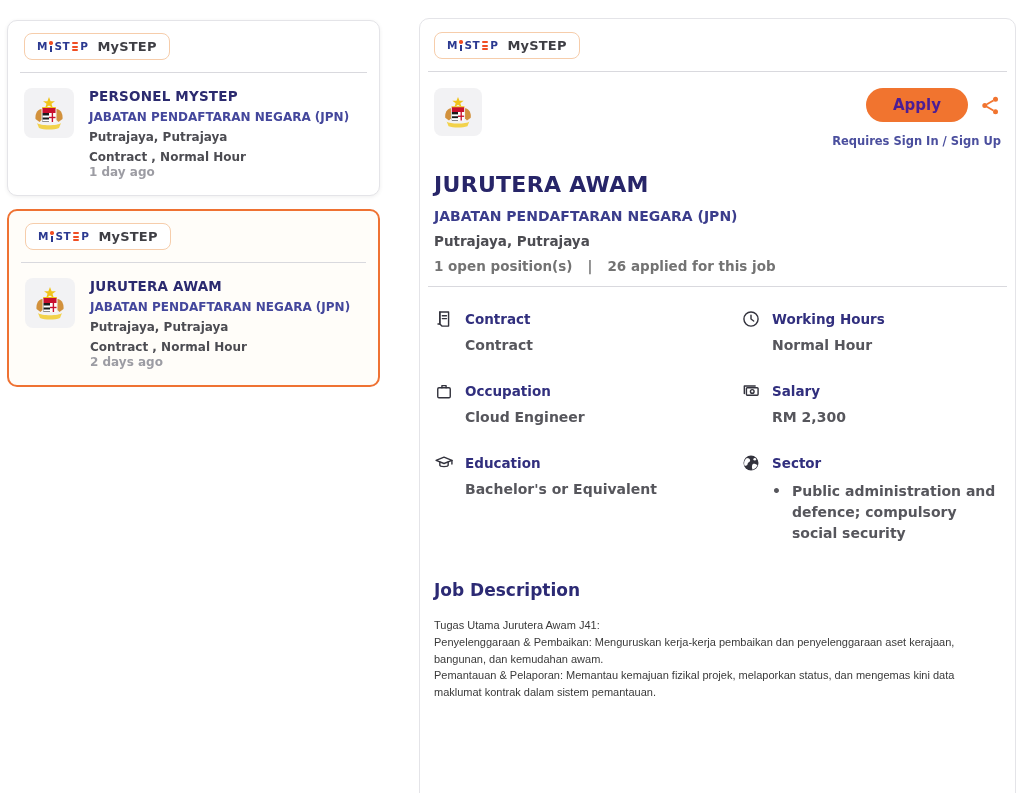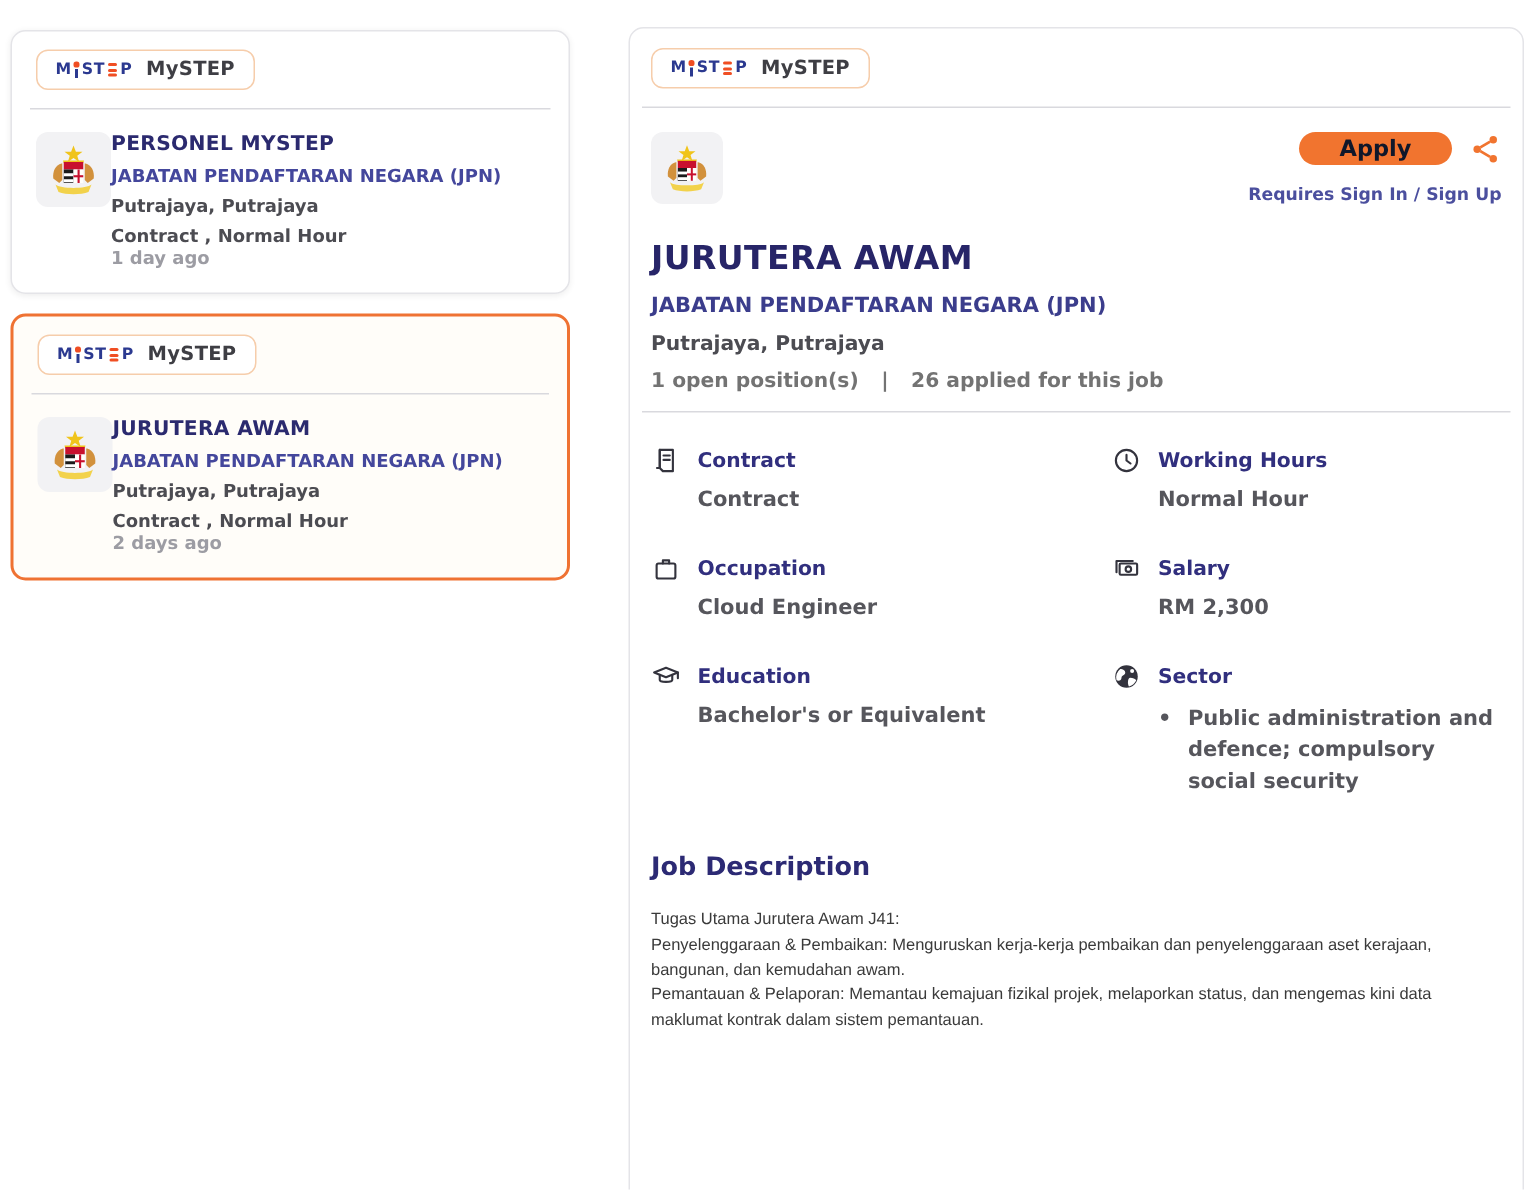--- a/index.html
+++ b/index.html
@@ -23,38 +23,38 @@
   .emblem-box { background:#f2f2f4; border-radius:8px; display:flex;
                 align-items:center; justify-content:center; flex:0 0 auto; }
 
   
   .job-list { position:absolute; left:7px; top:20px; width:373px; }
   .card { background:#fff; border:1px solid #e4e4e8; border-radius:10px;
           padding:12px 16px 16px; margin-bottom:13px;
           box-shadow:0 1px 4px rgba(0,0,0,.07); cursor:pointer; }
   .card.selected { border:2px solid #ef7233; background:#fffdf9; box-shadow:none; }
   .card .divider { margin:12px -4px 0; }
-  .card-body { display:flex; margin-top:15px; }
+  .card-body { display:flex; gap:15px; margin-top:15px; }
   .card-emblem { width:50px; height:50px; }
   .card-title   { font-size:13.5px; font-weight:800; color:#2b2a6f; letter-spacing:.2px; }
   .card-company { font-size:12px;   font-weight:800; color:#44479c; margin-top:6px; }
   .card-line    { font-size:12px;   font-weight:600; color:#4c4c52; margin-top:6px; }
   .card-posted  { font-size:12px;   font-weight:600; color:#9c9ca3; margin-top:1px; }
 
   
   .detail-panel { position:absolute; left:419px; top:18px; width:597px; height:880px;
                   background:#fff; border:1px solid #e4e4e8; border-radius:10px;
                   padding:13px 14px; }
   .detail-panel .divider.full { margin:12px -6px 0; }
   .detail-head { display:flex; justify-content:space-between; align-items:flex-start; margin-top:16px; }
   .detail-emblem { width:48px; height:48px; }
   .head-right { text-align:right; }
   .head-actions { display:flex; align-items:center; gap:12px; justify-content:flex-end; }
-  .apply-btn { background:#f1742f; color:#0f172a; border:none; border-radius:20px;
-               height:22px; padding:0 27px; font-size:15px; font-weight:800;
+  .apply-btn { background:#f1742f; color:#4c1d95; border:none; border-radius:20px;
+               height:34px; padding:0 27px; font-size:15px; font-weight:800;
                font-family:inherit; cursor:pointer; }
   .share-btn { background:none; border:none; cursor:pointer; padding:0; line-height:0; }
   .apply-note { margin-top:12px; font-size:11.5px; font-weight:600; color:#4b4f9e; cursor:pointer; }
 
   .jd-title   { font-size:22px; font-weight:800; color:#272568; letter-spacing:.3px; margin-top:24px; }
   .jd-company { font-size:14px; font-weight:800; color:#3b3d8c; margin-top:11px; }
   .jd-loc     { font-size:13.5px; font-weight:600; color:#4c4c52; margin-top:9px; }
   .jd-stats   { display:flex; gap:15px; font-size:13.5px; font-weight:600; color:#737373; margin-top:9px; }
   .stats-div  { margin-top:14px; }
 

